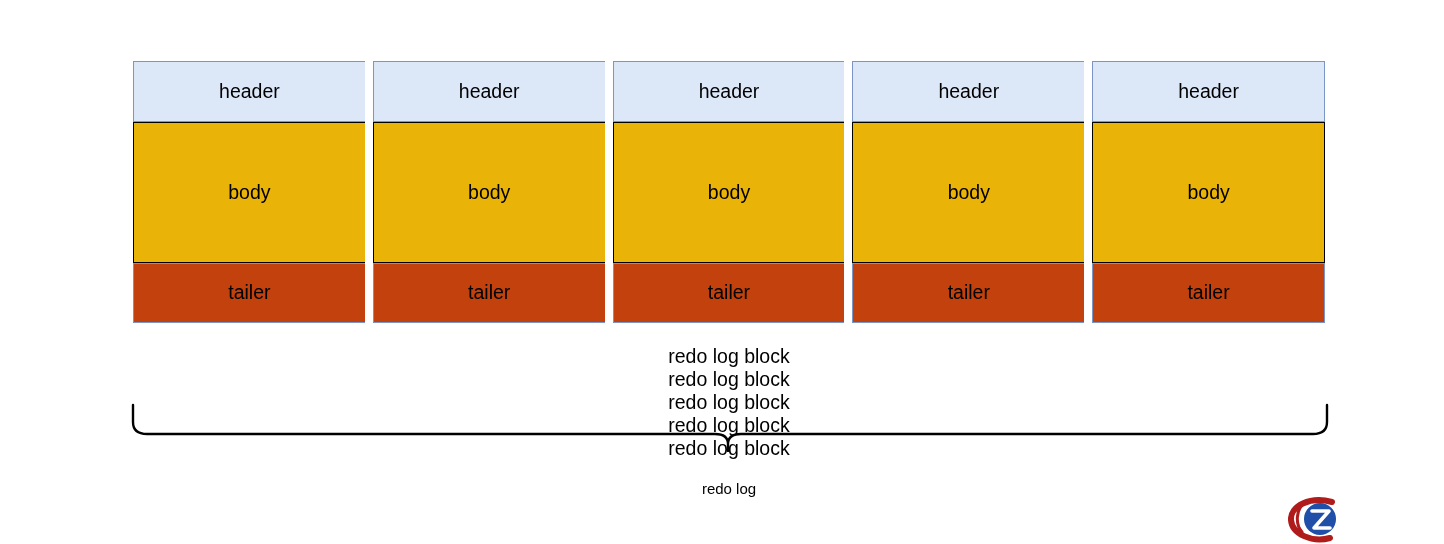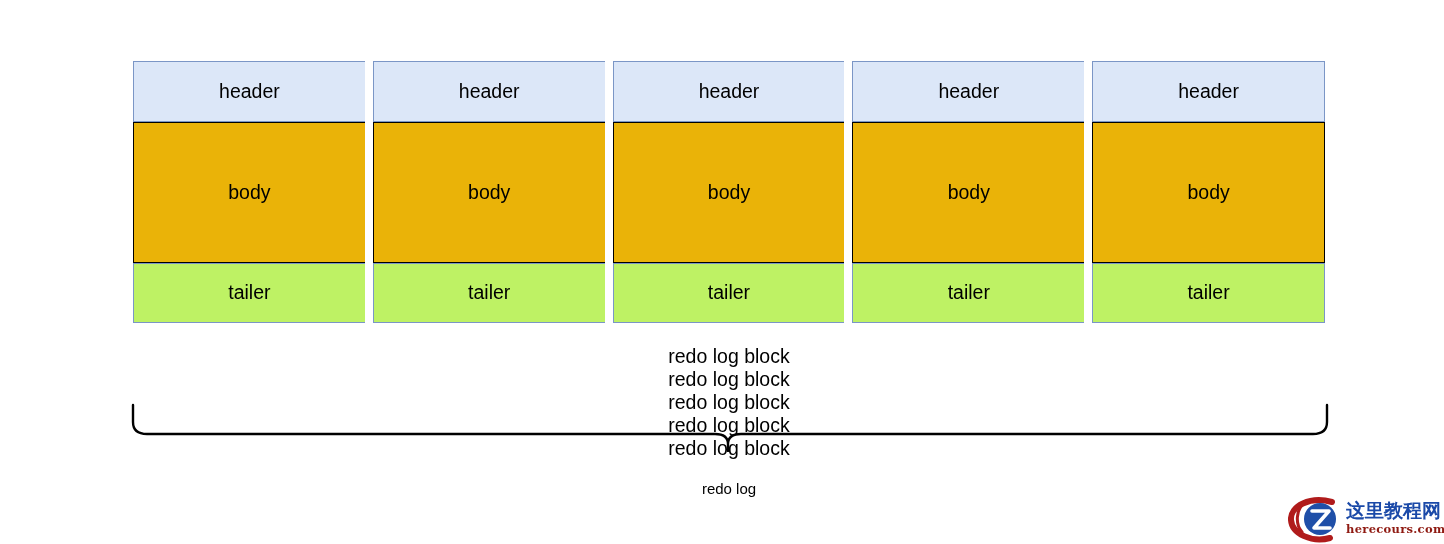--- a/index.html
+++ b/index.html
@@ -57,21 +57,21 @@
   
   .cell-header {
     background: #dce7f8;
     border: 1.6px solid #7b96c6;
     border-right-width: 0;
   }
   .row-header .cell:last-child { border-right-width: 1.6px; }
 
   
   .cell-tailer {
-    background: #bef264;
+    background: #c2410c;
     border: 1.6px solid #7b96c6;
     border-right-width: 0;
   }
   .row-tailer .cell:last-child { border-right-width: 1.6px; }
 
   
   .cell-body {
     background: #eab308;
     border: 1.8px solid #000000;
     border-right-width: 0;
@@ -250,20 +250,16 @@
     <svg class="watermark-mark" viewBox="0 0 62 46">
 
       <path d="M 44 5 C 22 -1 2 9 3 23 C 4 37 24 46 42 41" fill="none" stroke="#b01b1b" stroke-width="6" stroke-linecap="round"></path>
       <path d="M 16 6 C 8 13 7 27 14 35" fill="none" stroke="#b01b1b" stroke-width="3" stroke-linecap="round"></path>
 
       <circle cx="32" cy="22" r="16" fill="#1f4fa8"></circle>
 
       <path d="M 24 14 L 41 14 L 26 31 L 42 31" fill="none" stroke="#ffffff" stroke-width="3.6" stroke-linecap="round" stroke-linejoin="round"></path>
     </svg>
 
-    <div class="watermark-text">
-      <div class="wm-cn">这里教程网</div>
-      <div class="wm-en">herecours.com</div>
-    </div>
 
   </div>
 
 </div>
 
 </body></html>

